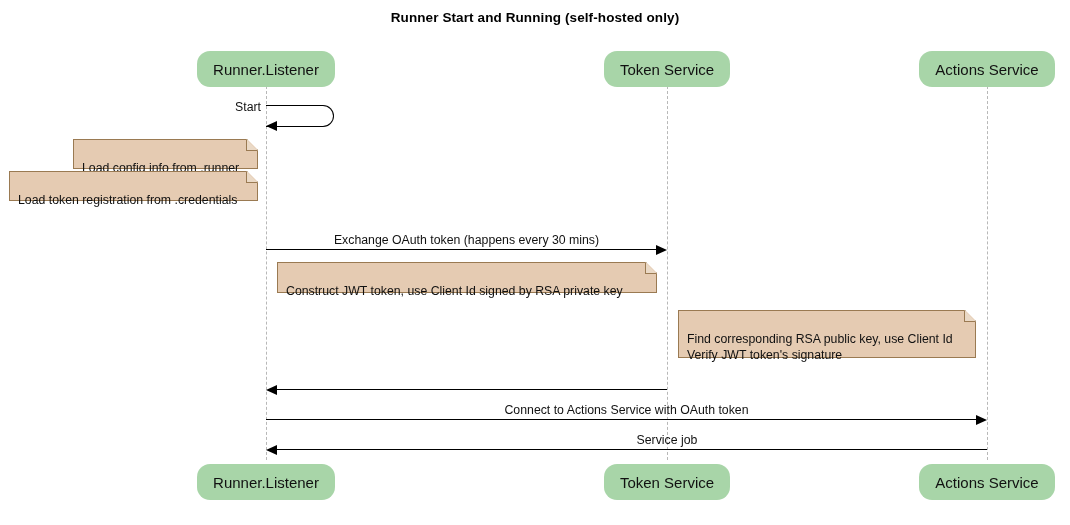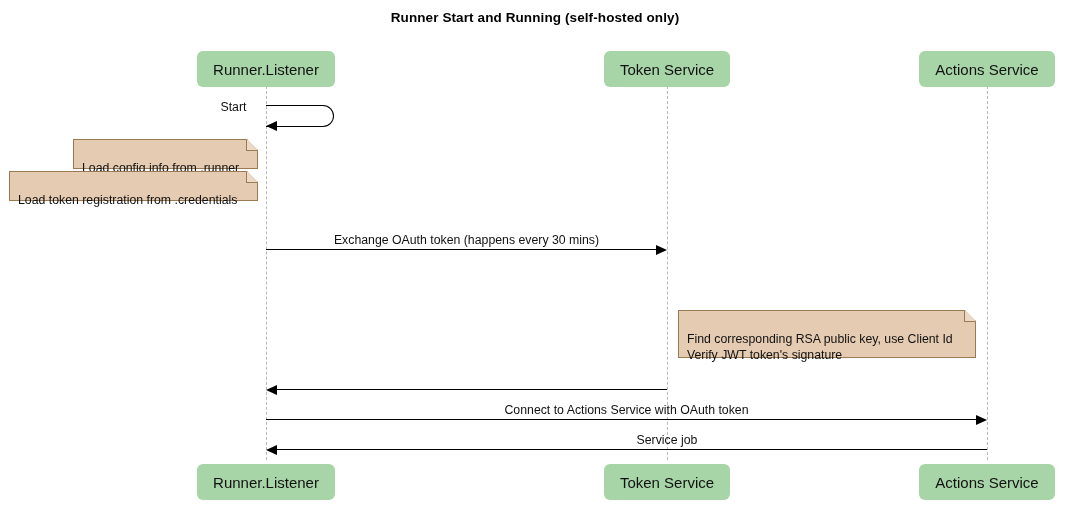--- a/index.html
+++ b/index.html
@@ -32,21 +32,21 @@
   
   .lifeline {
     position: absolute;
     width: 0;
     border-left: 1px dashed #b8b8b8;
   }
   
   .participant {
     position: absolute;
     background: #a8d5a8;
-    border-radius: 6px;
+    border-radius: 13px;
     display: flex;
     align-items: center;
     justify-content: center;
     font-size: 15px;
     color: #111111;
     box-sizing: border-box;
     height: 36px;
   }
   
   .note {
@@ -130,40 +130,45 @@
   <div class="participant" style="left:197px; top:51px; width:138px;">
     <span>Runner.Listener</span>
   </div>
   <div class="participant" style="left:604px; top:51px; width:126px;">
     <span>Token Service</span>
   </div>
   <div class="participant" style="left:919px; top:51px; width:136px;">
     <span>Actions Service</span>
   </div>
 
-  <div class="msg-label" style="left:206px; top:100px; width:55px; ">Start</div>
+  <div class="msg-label" style="left:206px; top:100px; width:55px; text-align:right;">Start</div>
   <div class="selfloop" style="left:266px; top:105px; width:68px; height:22px;"></div>
   <div class="arrowhead left" style="left:266px; top:121px;"></div>
 
   <div class="note" style="left:73px; top:139px; width:185px; height:30px;">
     <span>Load config info from .runner</span>
     <span class="foldtri"></span>
     <span class="fold"></span>
   </div>
 
   <div class="note" style="left:9px; top:171px; width:249px; height:30px;">
     <span>Load token registration from .credentials</span>
     <span class="foldtri"></span>
     <span class="fold"></span>
   </div>
 
   <div class="msg-label" style="left:266px; top:233px; width:401px;">Exchange OAuth token (happens every 30 mins)</div>
   <div class="msg-line" style="left:266px; top:249px; width:395px;"></div>
   <div class="arrowhead right" style="left:656px; top:245px;"></div>
 
+  <div class="note" style="left:277px; top:262px; width:380px; height:31px;">
+    <span>Construct JWT token, use Client Id signed by RSA private key</span>
+    <span class="foldtri"></span>
+    <span class="fold"></span>
+  </div>
 
   <div class="note" style="left:678px; top:310px; width:298px; height:48px;">
     <span>Find corresponding RSA public key, use Client Id
 Verify JWT token's signature</span>
     <span class="foldtri"></span>
     <span class="fold"></span>
   </div>
 
   <div class="msg-line" style="left:272px; top:389px; width:395px;"></div>
   <div class="arrowhead left" style="left:266px; top:385px;"></div>

